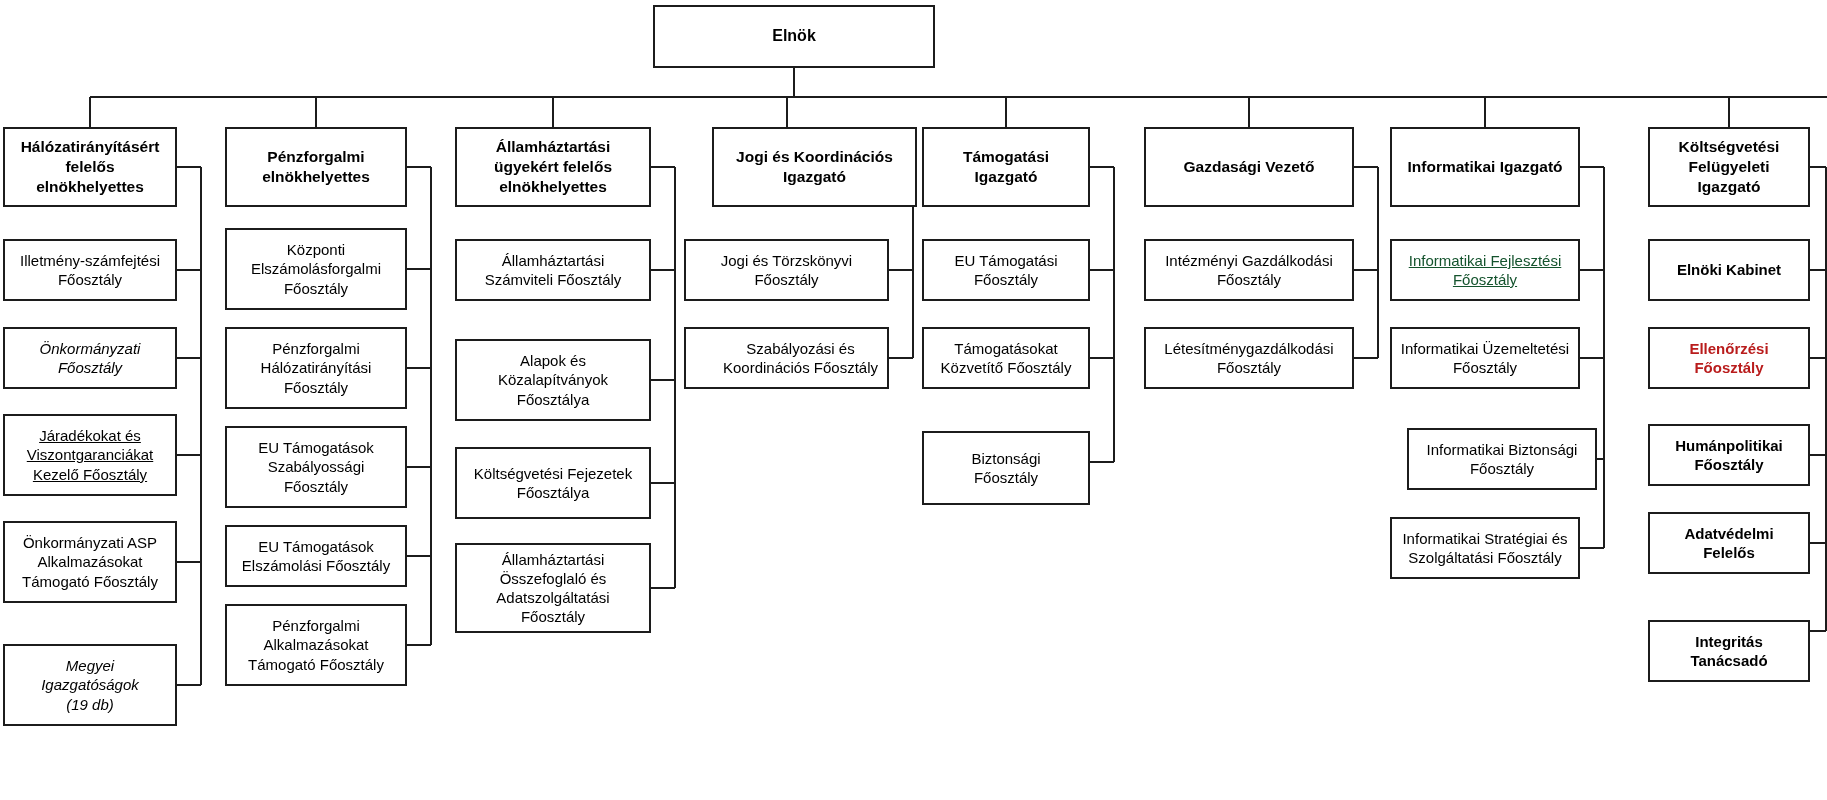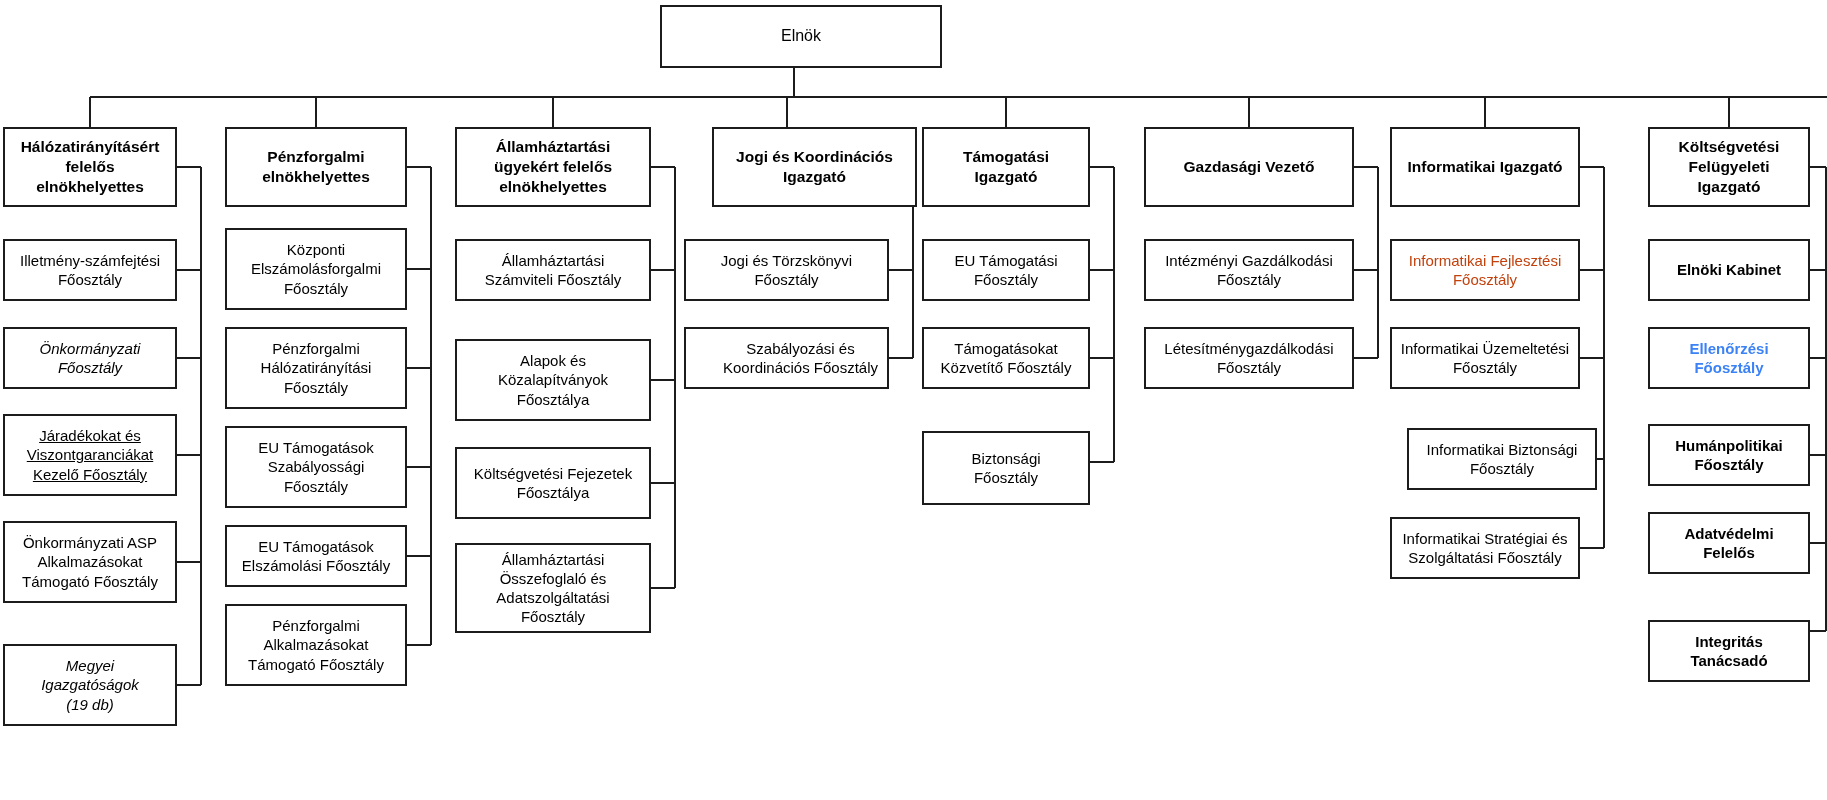--- a/index.html
+++ b/index.html
@@ -41,23 +41,22 @@
   .node .label {
     display: block;
     width: 100%;
     white-space: pre-line;
   }
   .node.head {
     font-weight: bold;
     font-size: 15.5px;
   }
   .node.root {
-    font-weight: normal;
+    font-weight: bold;
     font-size: 16px;
-    margin-left: 7px;
   }
   .node.child {
     font-weight: normal;
     font-size: 15px;
   }
   .node.child.bold {
     font-weight: bold;
   }
   .node.child.italic {
     font-style: italic;
@@ -245,21 +244,21 @@
         <span class="label">Intézményi Gazdálkodási
 Főosztály</span>
       </div>
       <div class="node child" style="left: 1144px; top: 327px; width: 210px; height: 62px; border-color: rgb(28, 28, 28); background: rgb(255, 255, 255); color: rgb(0, 0, 0);">
         <span class="label">Létesítménygazdálkodási
 Főosztály</span>
       </div>
       <div class="node head" style="left: 1390px; top: 127px; width: 190px; height: 80px; border-color: rgb(28, 28, 28); background: rgb(255, 255, 255); color: rgb(0, 0, 0);">
         <span class="label">Informatikai Igazgató</span>
       </div>
-      <div class="node child" style="left: 1390px; top: 239px; width: 190px; height: 62px; border-color: rgb(28, 28, 28); background: rgb(255, 255, 255); color: #c2410c;">
+      <div class="node child" style="left: 1390px; top: 239px; width: 190px; height: 62px; border-color: rgb(28, 28, 28); background: rgb(255, 255, 255); color: #14532d; text-decoration: underline;">
         <span class="label">Informatikai Fejlesztési
 Főosztály</span>
       </div>
       <div class="node child" style="left: 1390px; top: 327px; width: 190px; height: 62px; border-color: rgb(28, 28, 28); background: rgb(255, 255, 255); color: rgb(0, 0, 0);">
         <span class="label">Informatikai Üzemeltetési
 Főosztály</span>
       </div>
       <div class="node child" style="left: 1390px; top: 428px; width: 190px; height: 62px; border-color: rgb(28, 28, 28); background: rgb(255, 255, 255); color: rgb(0, 0, 0); margin-left: 17px;">
         <span class="label">Informatikai Biztonsági
 Főosztály</span>
@@ -269,21 +268,21 @@
 Szolgáltatási Főosztály</span>
       </div>
       <div class="node head" style="left: 1648px; top: 127px; width: 162px; height: 80px; border-color: rgb(28, 28, 28); background: rgb(255, 255, 255); color: rgb(0, 0, 0);">
         <span class="label">Költségvetési
 Felügyeleti
 Igazgató</span>
       </div>
       <div class="node child bold" style="left: 1648px; top: 239px; width: 162px; height: 62px; border-color: rgb(28, 28, 28); background: rgb(255, 255, 255); color: rgb(0, 0, 0);">
         <span class="label">Elnöki Kabinet</span>
       </div>
-      <div class="node child bold" style="left: 1648px; top: 327px; width: 162px; height: 62px; border-color: rgb(28, 28, 28); background: rgb(255, 255, 255); color: #3b82f6;">
+      <div class="node child bold" style="left: 1648px; top: 327px; width: 162px; height: 62px; border-color: rgb(28, 28, 28); background: rgb(255, 255, 255); color: #b91c1c;">
         <span class="label">Ellenőrzési
 Főosztály</span>
       </div>
       <div class="node child bold" style="left: 1648px; top: 424px; width: 162px; height: 62px; border-color: rgb(28, 28, 28); background: rgb(255, 255, 255); color: rgb(0, 0, 0);">
         <span class="label">Humánpolitikai
 Főosztály</span>
       </div>
       <div class="node child bold" style="left: 1648px; top: 512px; width: 162px; height: 62px; border-color: rgb(28, 28, 28); background: rgb(255, 255, 255); color: rgb(0, 0, 0);">
         <span class="label">Adatvédelmi
 Felelős</span>

